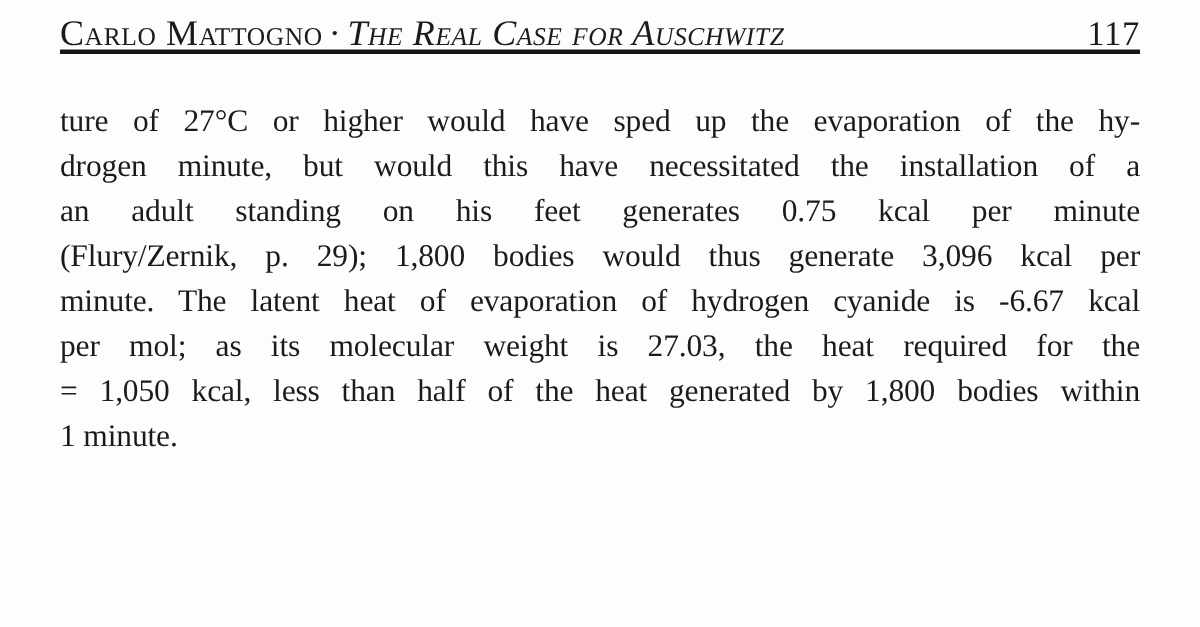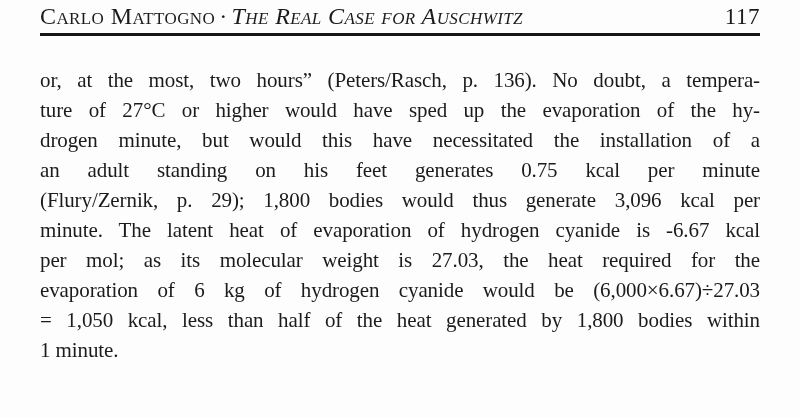--- a/index.html
+++ b/index.html
@@ -15,21 +15,21 @@
   }
   .content {
     position: absolute;
     left: 40px;
     right: 40px;
     top: 0;
   }
   .running-header {
     display: flex;
     justify-content: space-between;
-    align-items: flex-end;
+    align-items: flex-start;
     padding-top: 10px;
     height: 30px;
     font-size: 24px;
     letter-spacing: 0.4px;
     white-space: nowrap;
   }
   .header-left { display: inline-block; }
   .smallcaps { font-variant: small-caps; }
   .book-title { font-style: italic; }
   .header-sep { padding: 0 4px; }
@@ -71,26 +71,24 @@
     <div class="running-header">
       <span class="header-left">
         <span class="smallcaps">Carlo Mattogno</span><span class="header-sep">·</span><span class="smallcaps book-title">The Real Case for Auschwitz</span>
       </span>
       <span class="page-number">117</span>
     </div>
 
     <div class="header-rule"></div>
 
     <div class="body-text">
-      <div class="body-line">or, at the most, two hours” (Peters/Rasch, p. 136). No doubt, a tempera-</div>
       <div class="body-line">ture of 27°C or higher would have sped up the evaporation of the hy-</div>
       <div class="body-line">drogen minute, but would this have necessitated the installation of a</div>
       <div class="body-line">an adult standing on his feet generates 0.75 kcal per minute</div>
       <div class="body-line">(Flury/Zernik, p. 29); 1,800 bodies would thus generate 3,096 kcal per</div>
       <div class="body-line">minute. The latent heat of evaporation of hydrogen cyanide is -6.67 kcal</div>
       <div class="body-line">per mol; as its molecular weight is 27.03, the heat required for the</div>
-      <div class="body-line">evaporation of 6 kg of hydrogen cyanide would be (6,000×6.67)÷27.03</div>
       <div class="body-line">= 1,050 kcal, less than half of the heat generated by 1,800 bodies within</div>
       <div class="body-line last-line">1 minute.</div>
     </div>
 
   </div>
 </div>
 
 </body></html>

